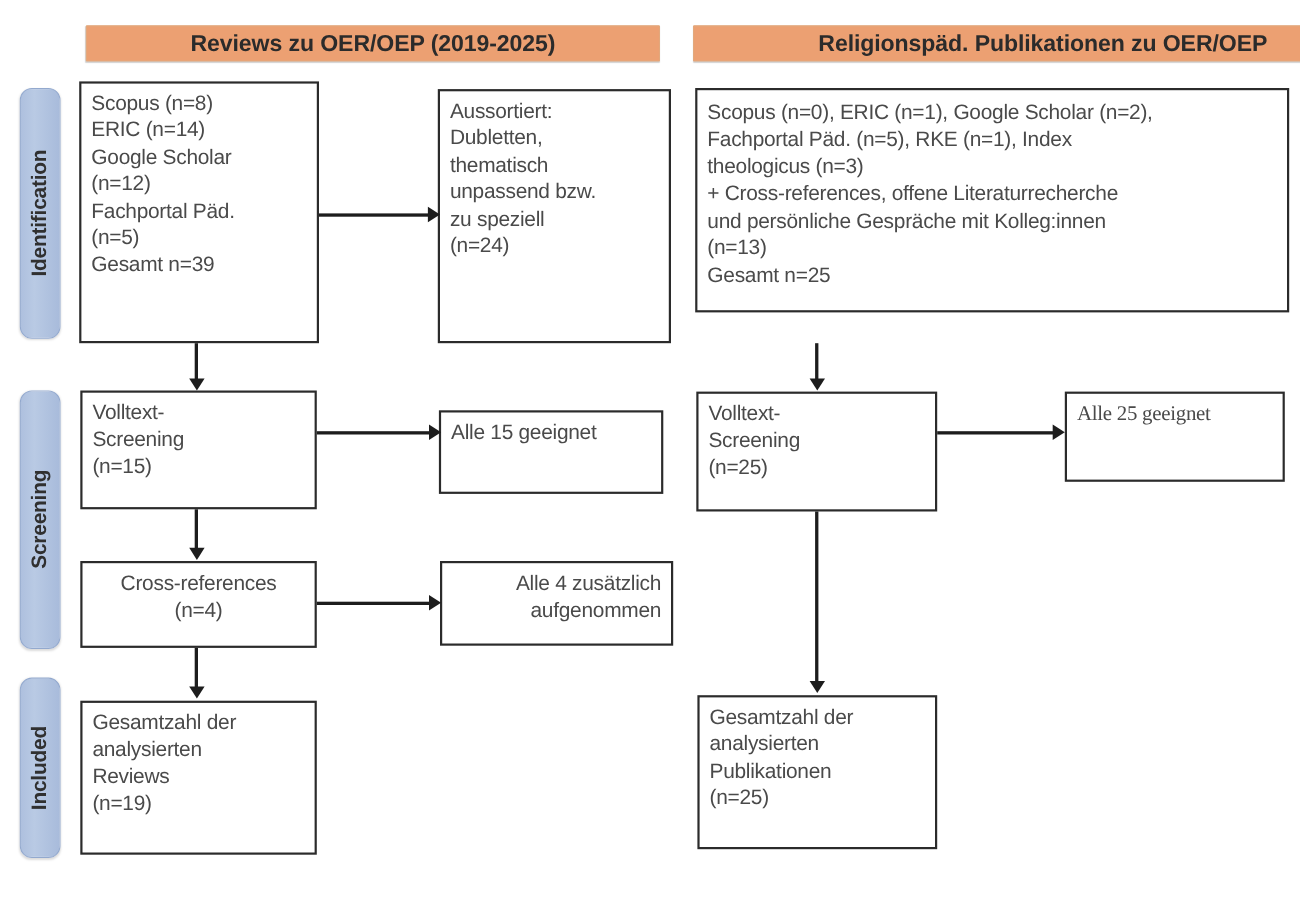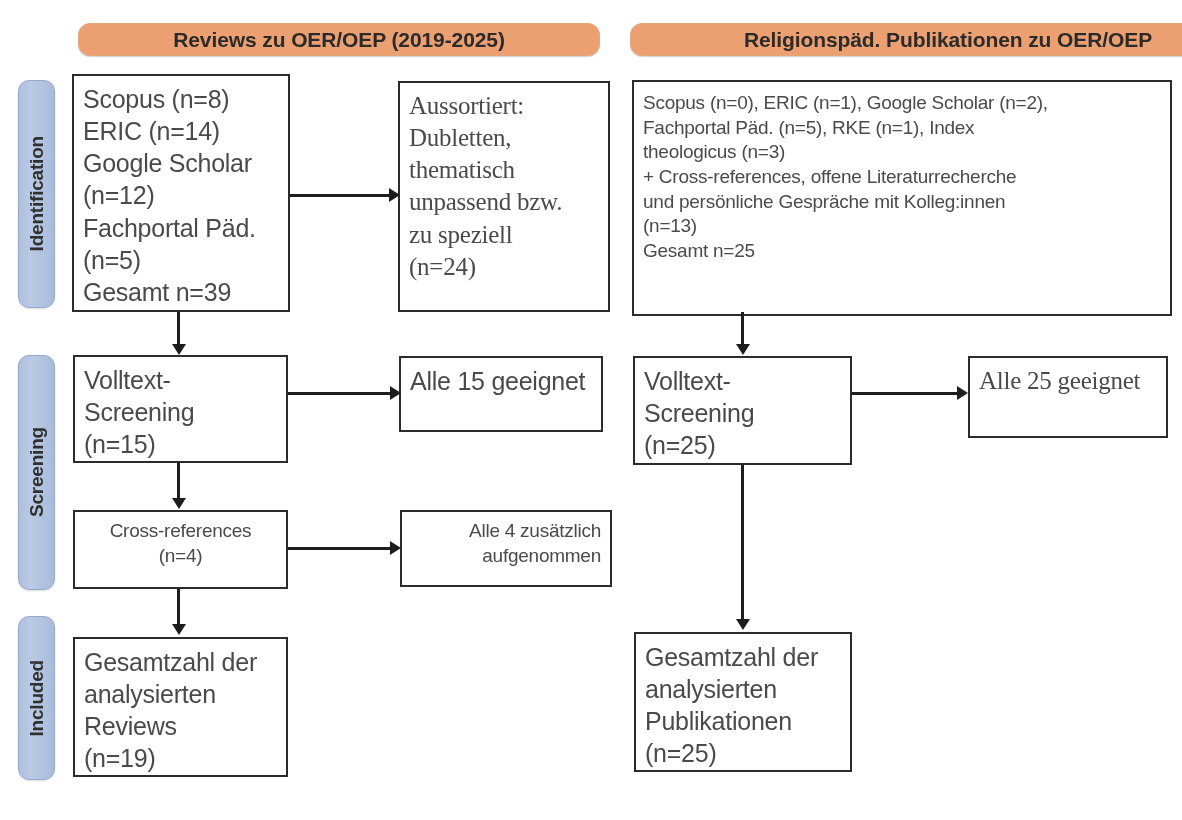--- a/index.html
+++ b/index.html
@@ -15,21 +15,21 @@
     font-family: "Liberation Sans", sans-serif;
     overflow: hidden;
   }
 
   
   .col-header {
     position: absolute;
     background: #eca072;
     border: 1px solid #d8catop;
     border: 1px solid #e2a87c;
-    border-radius: 12px;
+    border-radius: 1px;
     box-sizing: border-box;
     display: flex;
     align-items: center;
     justify-content: center;
     color: #2b2b2b;
     font-weight: bold;
     font-size: 21px;
     letter-spacing: -0.1px;
     box-shadow: 0 1px 1px rgba(0,0,0,0.18);
   }
@@ -57,21 +57,21 @@
   }
 
   
   .box {
     position: absolute;
     background: #ffffff;
     border: 2.5px solid #2b2b2b;
     box-sizing: border-box;
     padding: 7px 9px 5px 9px;
     color: #4a4a4a;
-    font-size: 25px;
+    font-size: 19px;
     line-height: 1.285;
     white-space: pre-line;
     letter-spacing: -0.25px;
     overflow: hidden;
   }
   .box.compact {
     font-size: 19px;
     line-height: 1.30;
   }
 
@@ -120,45 +120,45 @@
   </div>
 
   <div class="box" style="left:72px; top:74px; width:218px; height:238px;">Scopus (n=8)
 ERIC (n=14)
 Google Scholar
 (n=12)
 Fachportal Päd.
 (n=5)
 Gesamt n=39</div>
 
-  <div class="box" style="left:398px; top:81px; width:212px; height:231px;font-family:Liberation Serif, serif;">Aussortiert:
+  <div class="box" style="left:398px; top:81px; width:212px; height:231px;">Aussortiert:
 Dubletten,
 thematisch
 unpassend bzw.
 zu speziell
 (n=24)</div>
 
   <div class="box" style="left:73px; top:355px; width:215px; height:108px;">Volltext-
 Screening
 (n=15)</div>
 
-  <div class="box" style="left:399px; top:356px; width:204px; height:76px;">Alle 15 geeignet</div>
+  <div class="box" style="left:399px; top:373px; width:204px; height:76px;">Alle 15 geeignet</div>
 
   <div class="box compact" style="left:73px; top:510px; width:215px; height:79px;text-align:center;">Cross-references
 (n=4)</div>
 
   <div class="box compact" style="left:400px; top:510px; width:212px; height:77px;text-align:right;">Alle 4 zusätzlich
 aufgenommen</div>
 
   <div class="box" style="left:73px; top:637px; width:215px; height:140px;">Gesamtzahl der
 analysierten
 Reviews
 (n=19)</div>
 
-  <div class="box compact" style="left:632px; top:80px; width:540px; height:236px; padding-top:9px;">Scopus (n=0), ERIC (n=1), Google Scholar (n=2),
+  <div class="box compact" style="left:632px; top:80px; width:540px; height:204px; padding-top:9px;">Scopus (n=0), ERIC (n=1), Google Scholar (n=2),
 Fachportal Päd. (n=5), RKE (n=1), Index
 theologicus (n=3)
 + Cross-references, offene Literaturrecherche
 und persönliche Gespräche mit Kolleg:innen
 (n=13)
 Gesamt n=25</div>
 
   <div class="box" style="left:633px; top:356px; width:219px; height:109px;">Volltext-
 Screening
 (n=25)</div>

